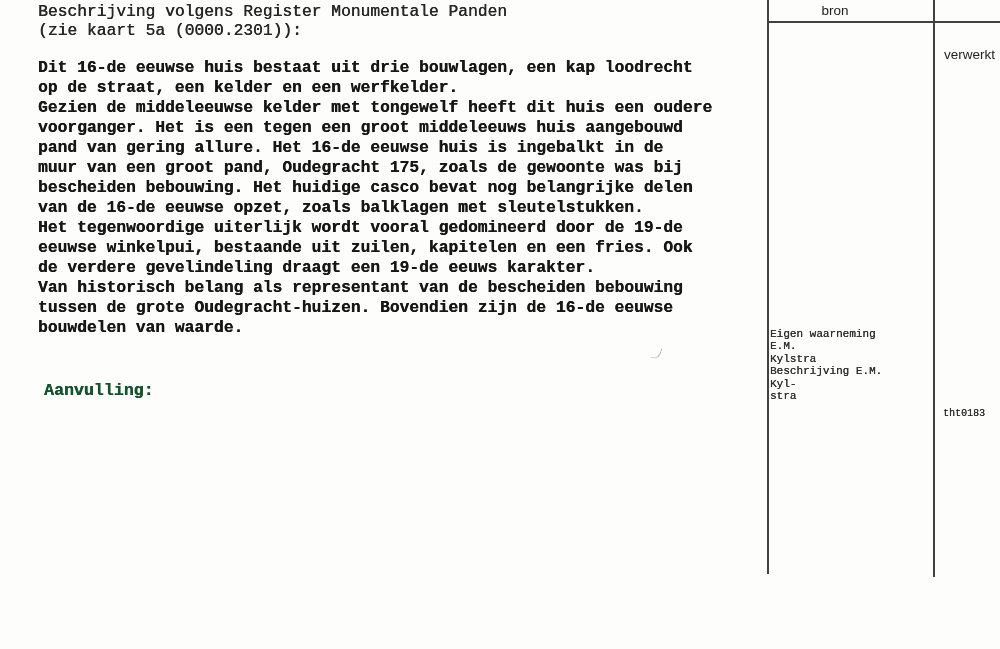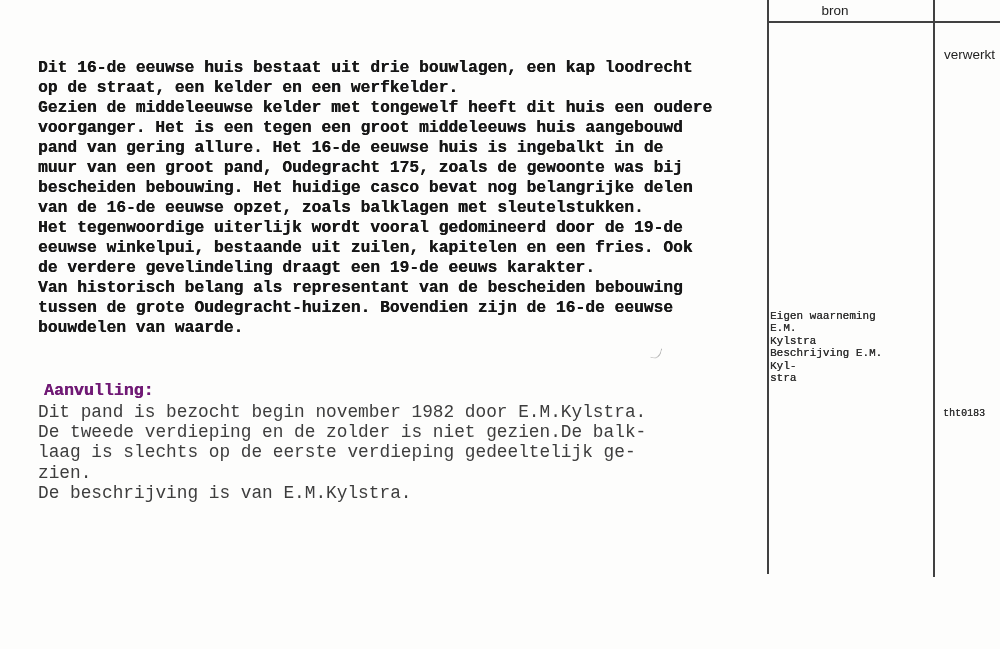--- a/index.html
+++ b/index.html
@@ -41,21 +41,21 @@
     color: #171717;
     text-shadow: 0.3px 0 0 currentColor;
   }
   .aanvulling-heading {
     position: absolute;
     left: 44px;
     top: 381px;
     font-size: 16.6px;
     line-height: 20px;
     font-weight: 700;
-    color: #701a75;
+    color: #14532d;
     text-shadow: 0.3px 0 0 currentColor;
   }
   .aanvulling-body {
     position: absolute;
     left: 38px;
     top: 402px;
     font-size: 17.8px;
     line-height: 20.2px;
     color: #3d3d3d;
   }
@@ -79,21 +79,21 @@
     width: 132px;
     text-align: center;
   }
   .col-header-verwerkt {
     left: 944px;
     margin-top: 44px;
   }
   .bron-notes {
     position: absolute;
     left: 770px;
-    top: 310px;
+    top: 328px;
     width: 130px;
     font-size: 11px;
     line-height: 12.4px;
     color: #303030;
     text-shadow: 0.2px 0 0 currentColor;
   }
   .verwerkt-code {
     position: absolute;
     left: 943px;
     top: 368px;
@@ -113,43 +113,40 @@
     border-radius: 0 0 70% 0;
     transform: rotate(14deg);
     opacity: 0.7;
   }
 </style>
 </head>
 <body>
 
 <div class="page">
 
+  <div class="doc-header typed">Beschrijving volgens Register Monumentale Panden
+(zie kaart 5a (0000.2301)):</div>
 
   <div class="doc-description typed">Dit 16-de eeuwse huis bestaat uit drie bouwlagen, een kap loodrecht
 op de straat, een kelder en een werfkelder.
 Gezien de middeleeuwse kelder met tongewelf heeft dit huis een oudere
 voorganger. Het is een tegen een groot middeleeuws huis aangebouwd
 pand van gering allure. Het 16-de eeuwse huis is ingebalkt in de
 muur van een groot pand, Oudegracht 175, zoals de gewoonte was bij
 bescheiden bebouwing. Het huidige casco bevat nog belangrijke delen
 van de 16-de eeuwse opzet, zoals balklagen met sleutelstukken.
 Het tegenwoordige uiterlijk wordt vooral gedomineerd door de 19-de
 eeuwse winkelpui, bestaande uit zuilen, kapitelen en een fries. Ook
 de verdere gevelindeling draagt een 19-de eeuws karakter.
 Van historisch belang als representant van de bescheiden bebouwing
 tussen de grote Oudegracht-huizen. Bovendien zijn de 16-de eeuwse
 bouwdelen van waarde.</div>
 
   <div class="aanvulling-heading typed">Aanvulling:</div>
 
-  <div class="aanvulling-body typed">Dit pand is bezocht begin november 1982 door E.M.Kylstra.
-De tweede verdieping en de zolder is niet gezien.De balk-
-laag is slechts op de eerste verdieping gedeeltelijk ge-
-zien.
-De beschrijving is van E.M.Kylstra.</div>
 
   <div class="tline vline-left"></div>
   <div class="tline vline-middle"></div>
   <div class="tline hline-header"></div>
 
   <div class="col-header col-header-bron">bron</div>
 
   <div class="col-header col-header-verwerkt">verwerkt</div>
 
   <div class="bron-notes typed">Eigen waarneming E.M.

